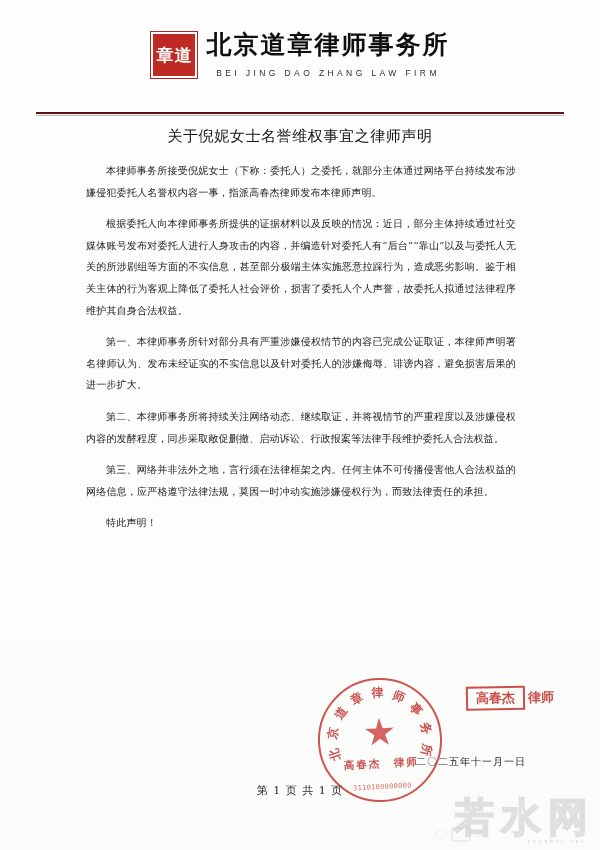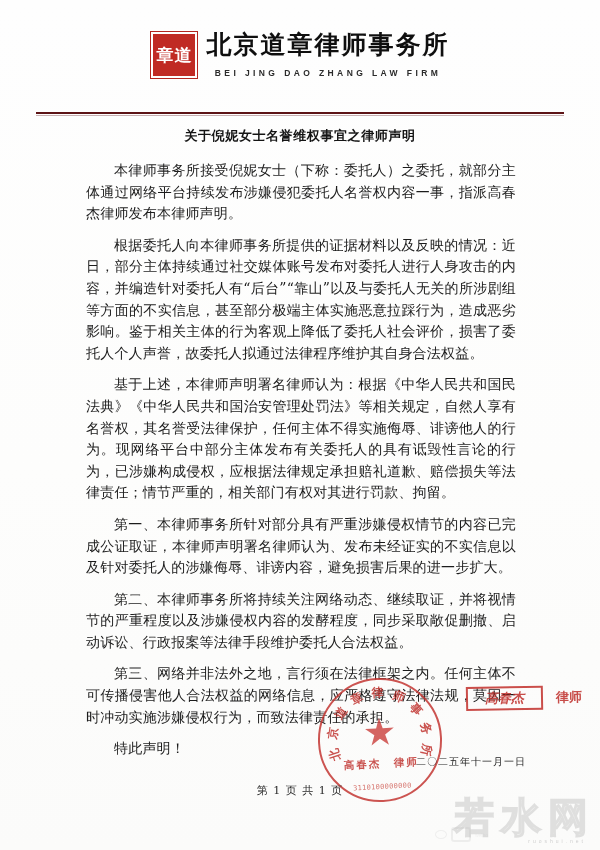--- a/index.html
+++ b/index.html
@@ -42,42 +42,42 @@
   }
   .firm-names { display: flex; flex-direction: column; gap: 9px; }
   .firm-cn {
     font-family: "DejaVu Serif", "Liberation Serif", serif;
     font-size: 25px; font-weight: bold; color: #0f0f0f;
     letter-spacing: 2px; line-height: 1.05;
     white-space: nowrap;
   }
   .firm-en {
     font-family: "Liberation Sans", sans-serif;
-    font-size: 8.5px; font-weight: bold; color: #2b2b2b;
+    font-size: 8.5px; font-weight: normal; color: #2b2b2b;
     letter-spacing: 3.4px; white-space: nowrap;
     text-align: center;
   }
   .rule-wrap { position: absolute; left: 36px; top: 112px; width: 528px; }
   .rule-a { height: 2px; background: #5d1416; }
   .rule-b { height: 1px; background: #c8b0b2; margin-top: 1px; }
 
   
   .doc-title {
     position: absolute; left: 0; top: 127px; width: 600px;
     text-align: center;
     font-family: "DejaVu Sans", "Liberation Sans", sans-serif;
-    font-size: 13px; font-weight: bold; letter-spacing: .6px;
+    font-size: 15px; font-weight: normal; letter-spacing: .6px;
     color: #141414;
   }
   .body-col {
     position: absolute; left: 86px; top: 160px; width: 430px;
   }
   .para {
     font-family: "DejaVu Serif", "Liberation Serif", serif;
-    font-size: 14px;
+    font-size: 10px;
     line-height: 21.6px;
     text-align: justify;
     text-justify: inter-character;
     text-indent: 2em;
     margin: 0 0 10px 0;
     color: #1c1c1c;
     letter-spacing: .2px;
   }
   .para.tight { margin-bottom: 9px; }
   .sign-date {
@@ -124,33 +124,32 @@
     font-size: 7px; color: #cf5a52; letter-spacing: .3px;
   }
 
   
   .sq-stamp {
     position: absolute; left: 466px; top: 686px;
     display: flex; align-items: center; gap: 2px;
     transform: rotate(-1deg); opacity: .85;
   }
   .sq-stamp .boxed {
-    border: 2px solid #c2302c; padding: 3px 17px;
+    border: 2px solid #c2302c; padding: 3px 8px;
     display: flex; flex-direction: column; align-items: flex-start;
     line-height: 1.05;
-    font-style: italic;
   }
   .sq-stamp .boxed span,
   .sq-stamp .side span {
     font-family: "DejaVu Serif", serif;
     font-size: 13px; font-weight: bold; color: #bf2e2a;
   }
   .sq-stamp .side {
     display: flex; flex-direction: column; align-items: center;
-    line-height: 1.05; padding: 2px 1px; margin-left: 10px;
+    line-height: 1.05; padding: 2px 1px;
   }
 
   
   .page-footer {
     position: absolute; left: 0; top: 783px; width: 600px;
     text-align: center;
     font-family: "DejaVu Serif", serif;
     font-size: 11px; color: #2a2a2a; letter-spacing: 1px;
   }
 
@@ -204,21 +203,20 @@
 <div class="rule-wrap">
   <div class="rule-a"></div>
   <div class="rule-b"></div>
 </div>
 
 <div class="doc-title">关于倪妮女士名誉维权事宜之律师声明</div>
 
 <div class="body-col">
   <p class="para">本律师事务所接受倪妮女士（下称：委托人）之委托，就部分主体通过网络平台持续发布涉嫌侵犯委托人名誉权内容一事，指派高春杰律师发布本律师声明。</p>
   <p class="para">根据委托人向本律师事务所提供的证据材料以及反映的情况：近日，部分主体持续通过社交媒体账号发布对委托人进行人身攻击的内容，并编造针对委托人有“后台”“靠山”以及与委托人无关的所涉剧组等方面的不实信息，甚至部分极端主体实施恶意拉踩行为，造成恶劣影响。鉴于相关主体的行为客观上降低了委托人社会评价，损害了委托人个人声誉，故委托人拟通过法律程序维护其自身合法权益。</p>
-  <p class="para">基于上述，本律师声明署名律师认为：根据《中华人民共和国民法典》《中华人民共和国治安管理处罚法》等相关规定，自然人享有名誉权，其名誉受法律保护，任何主体不得实施侮辱、诽谤他人的行为。现网络平台中部分主体发布有关委托人的具有诋毁性言论的行为，已涉嫌构成侵权，应根据法律规定承担赔礼道歉、赔偿损失等法律责任；情节严重的，相关部门有权对其进行罚款、拘留。</p>
   <p class="para">第一、本律师事务所针对部分具有严重涉嫌侵权情节的内容已完成公证取证，本律师声明署名律师认为、发布未经证实的不实信息以及针对委托人的涉嫌侮辱、诽谤内容，避免损害后果的进一步扩大。</p>
   <p class="para">第二、本律师事务所将持续关注网络动态、继续取证，并将视情节的严重程度以及涉嫌侵权内容的发酵程度，同步采取敞促删撤、启动诉讼、行政报案等法律手段维护委托人合法权益。</p>
   <p class="para">第三、网络并非法外之地，言行须在法律框架之内。任何主体不可传播侵害他人合法权益的网络信息，应严格遵守法律法规，莫因一时冲动实施涉嫌侵权行为，而致法律责任的承担。</p>
   <p class="para">特此声明！</p>
 </div>
 
 <div class="round-seal">
   <div class="arc-text" id="arcHost">
       <span style="transform: translate(-45.3985px, 12.1645px) rotate(-105deg) translate(-50%, -50%);">北</span>
       <span style="transform: translate(-46.0969px, -9.16925px) rotate(-78.75deg) translate(-50%, -50%);">京</span>

